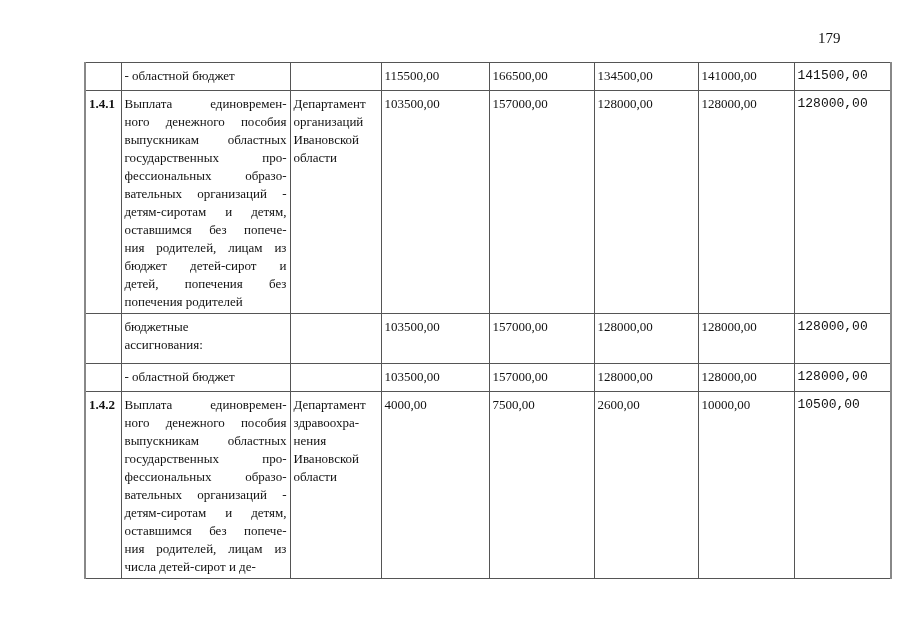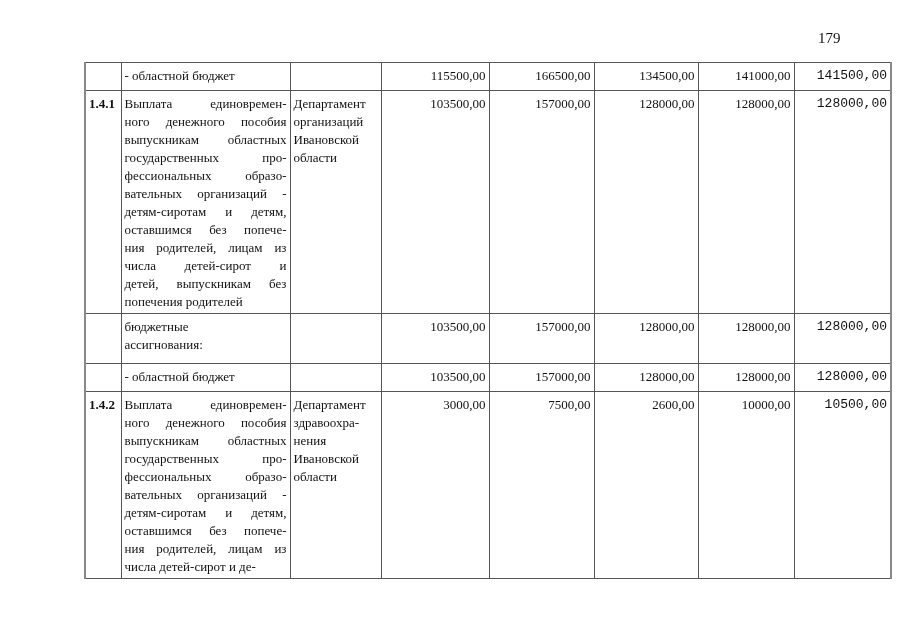--- a/index.html
+++ b/index.html
@@ -5,21 +5,21 @@
   html, body { margin: 0; padding: 0; background: #ffffff; }
   body { width: 905px; height: 640px; position: relative; overflow: hidden;
          font-family: "Liberation Serif", "DejaVu Serif", serif; color: #111; }
   .page-number { position: absolute; left: 818px; top: 30px; font-size: 15px; }
   table.budget { position: absolute; left: 84px; top: 62px; border-collapse: collapse;
                  table-layout: fixed; font-size: 13px; line-height: 18px; border-radius: 24px; }
   table.budget td { border: 1px solid #555; vertical-align: top; padding: 4px 3px 2px 3px; }
   table.budget tr { }
   td.desc { text-align: justify; text-align-last: left; padding-left: 4px; padding-right: 3px; }
   td.code { text-align: left; padding-left: 2px; font-weight: bold; }
-  td.amt { text-align: right; padding-top: 5px; }
+  td.amt { text-align: left; padding-top: 5px; }
   .outer { border-left: 2px solid #888 !important; }
   .outer-r { border-right: 2px solid #888 !important; font-family: Liberation Mono, monospace; }
   .outer-t td { border-top: 2px solid #888; }
   .outer-b td { border-bottom: 2px solid #888; }
   .justify-line { display: block; text-align: justify; text-align-last: justify; }
   .line { display: block; white-space: nowrap; }
 </style>
 </head>
 <body>
 
@@ -54,22 +54,22 @@
         <td class="desc">
           <span class="justify-line">Выплата единовремен-</span>
           <span class="justify-line">ного денежного пособия</span>
           <span class="justify-line">выпускникам областных</span>
           <span class="justify-line">государственных про-</span>
           <span class="justify-line">фессиональных образо-</span>
           <span class="justify-line">вательных организаций -</span>
           <span class="justify-line">детям-сиротам и детям,</span>
           <span class="justify-line">оставшимся без попече-</span>
           <span class="justify-line">ния родителей, лицам из</span>
-          <span class="justify-line">числа детей-сирот и</span>
-          <span class="justify-line">детей, выпускникам без</span>
+          <span class="justify-line">бюджет детей-сирот и</span>
+          <span class="justify-line">детей, попечения без</span>
           <span class="line">попечения родителей</span>
         </td>
         <td class="dept">
           <span class="line">Департамент</span>
           <span class="line">организаций</span>
           <span class="line">Ивановской</span>
           <span class="line">области</span>
         </td>
         <td class="amt">103500,00</td>
         <td class="amt">157000,00</td>
@@ -116,20 +116,20 @@
           <span class="justify-line">ния родителей, лицам из</span>
           <span class="line">числа детей-сирот и де-</span>
         </td>
         <td class="dept">
           <span class="line">Департамент</span>
           <span class="line">здравоохра-</span>
           <span class="line">нения</span>
           <span class="line">Ивановской</span>
           <span class="line">области</span>
         </td>
-        <td class="amt">3000,00</td>
+        <td class="amt">4000,00</td>
         <td class="amt">7500,00</td>
         <td class="amt">2600,00</td>
         <td class="amt">10000,00</td>
         <td class="amt outer-r">10500,00</td>
       </tr>
     </tbody>
 </table>
 
 </body></html>

